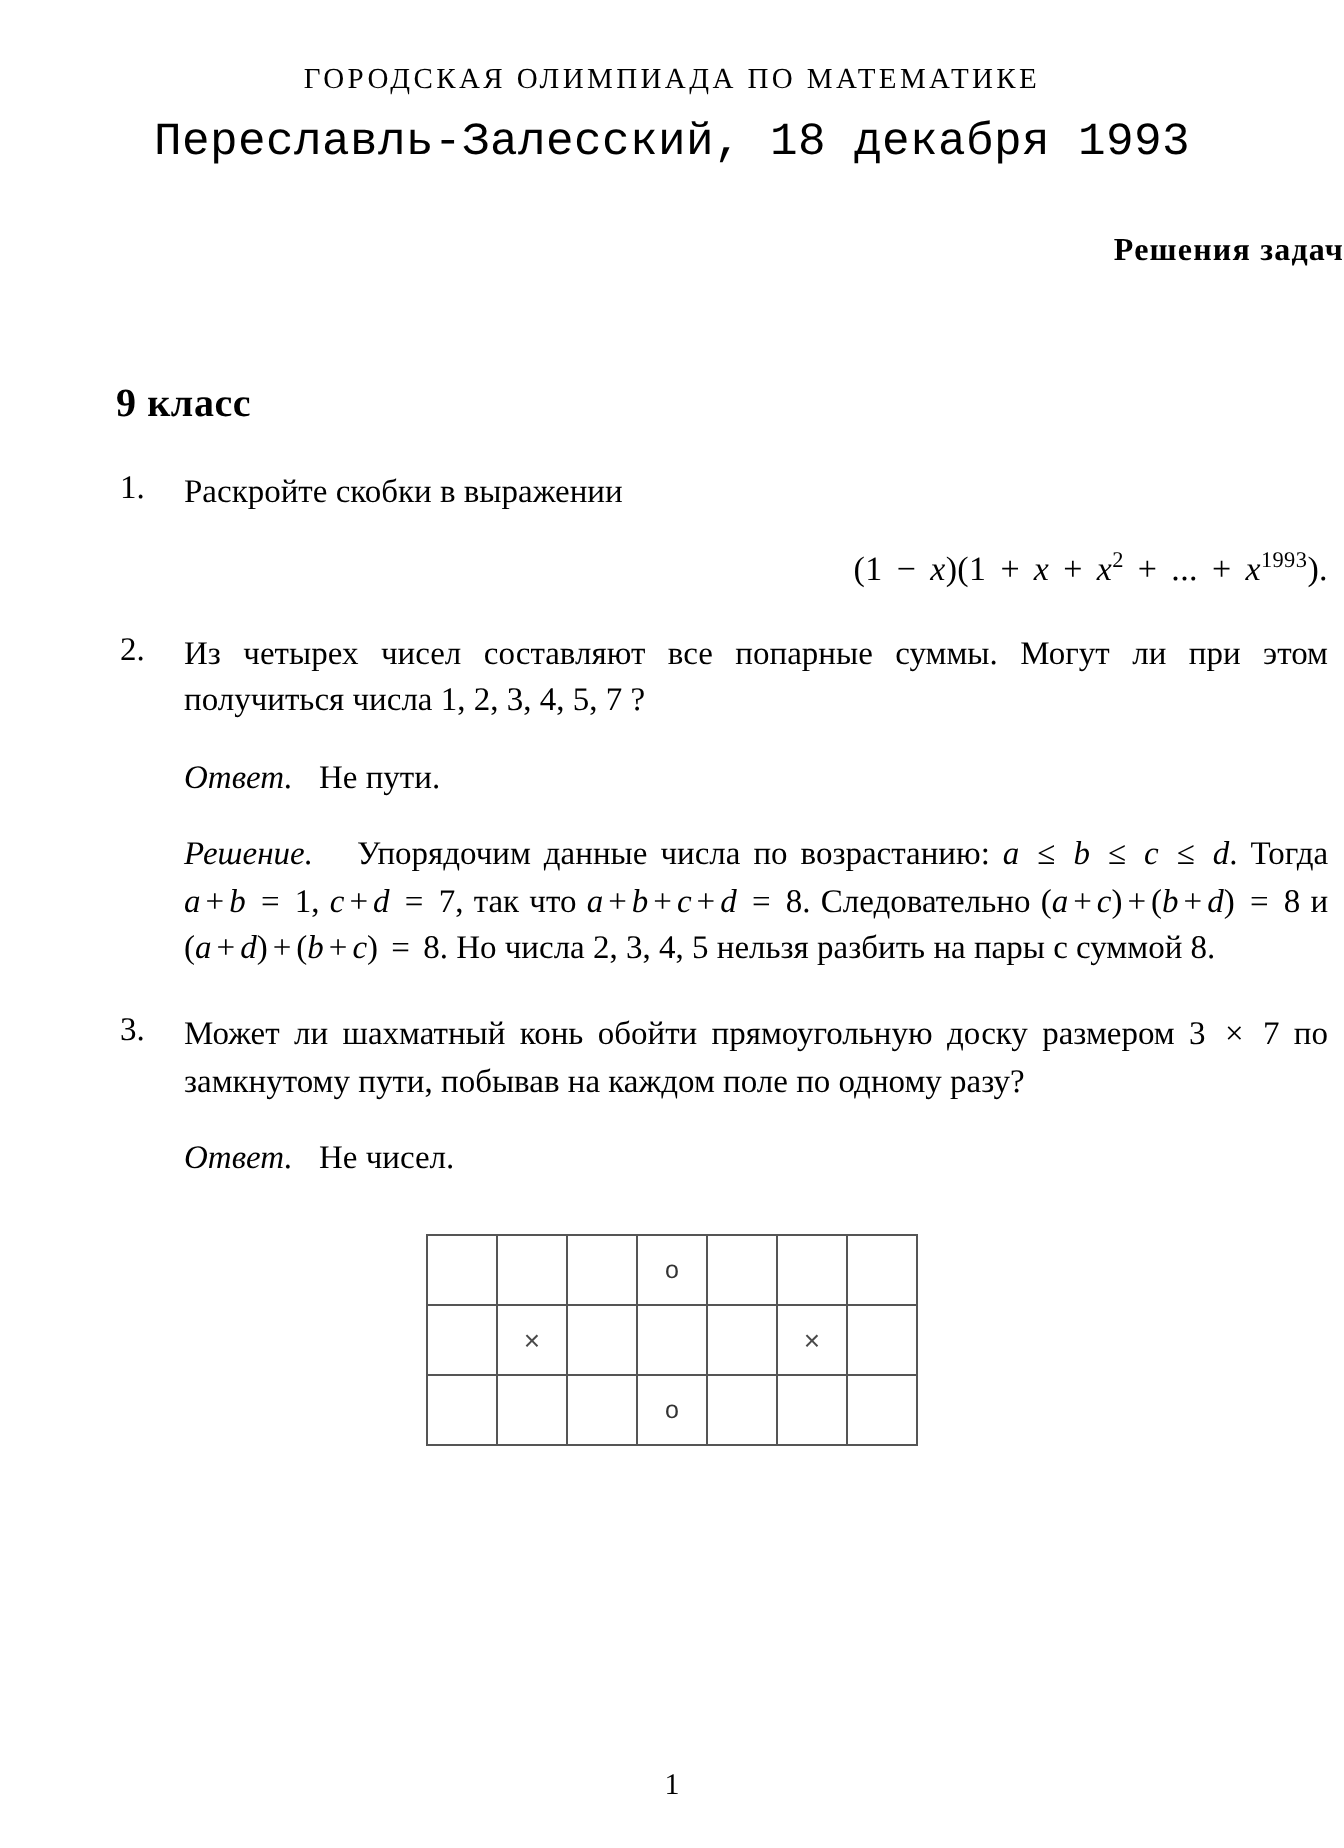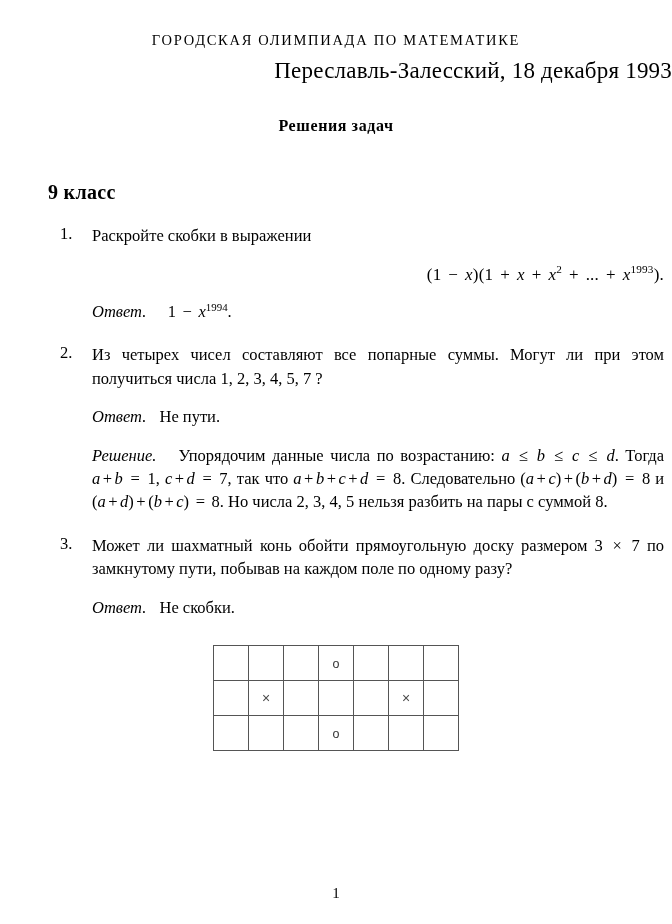--- a/index.html
+++ b/index.html
@@ -29,41 +29,42 @@
     text-align: center;
     font-size: 14.5px;
     letter-spacing: 1.7px;
     font-variant: small-caps;
     text-transform: uppercase;
     margin: 0;
     padding-top: 32px;
     line-height: 1.2;
   }
   .hdr-title {
-    text-align: right;
+    text-align: center;
     font-size: 23px;
     margin: 0;
     padding-top: 9px;
     font-weight: normal;
     letter-spacing: 0.2px;
+    font-family: Liberation Mono, monospace;
   }
   .hdr-sub {
-    text-align: center;
+    text-align: right;
     font-size: 16px;
     font-weight: bold;
     margin: 0;
     padding-top: 33px;
     letter-spacing: 0.6px;
   }
 
   
   .section-head {
     font-size: 20px;
     font-weight: bold;
-    margin: 4px;
+    margin: 14px;
     padding-top: 42px;
     padding-left: 44px;
     letter-spacing: 0.3px;
   }
 
   
   .problem {
     position: relative;
     margin-top: 20px;
     padding-left: 92px;
@@ -159,24 +160,20 @@
   <div class="section-head">9 класс</div>
 
   <div class="problem">
     <span class="problem-num">1.</span>
     <p class="ptext nojust">Раскройте скобки в выражении</p>
 
     <div class="display-math">
       <span class="mathup">(1&nbsp;<span class="op">−</span>&nbsp;</span><span class="math">x</span><span class="mathup">)(1&nbsp;</span><span class="op">+</span><span class="math">&nbsp;x&nbsp;</span><span class="op">+</span><span class="math">&nbsp;x</span><sup>2</sup><span class="op">&nbsp;+&nbsp;</span><span class="mathup">...</span><span class="op">&nbsp;+&nbsp;</span><span class="math">x</span><sup>1993</sup><span class="mathup">).</span>
     </div>
 
-    <p class="subpara nojust">
-      <span class="lead">Ответ.</span>
-      <span>&nbsp;&nbsp;1&nbsp;<span class="op">−</span>&nbsp;<span class="math">x</span><sup>1994</sup>.</span>
-    </p>
   </div>
 
   <div class="problem">
     <span class="problem-num">2.</span>
     <p class="ptext">Из четырех чисел составляют все попарные суммы. Могут ли при этом получиться числа 1, 2, 3, 4, 5, 7 ?</p>
 
     <p class="subpara nojust">
       <span class="lead">Ответ.</span>
       <span>Не пути.</span>
     </p>
@@ -193,21 +190,21 @@
         Но числа 2, 3, 4, 5 нельзя разбить на пары с суммой 8.</span>
     </p>
   </div>
 
   <div class="problem">
     <span class="problem-num">3.</span>
     <p class="ptext">Может ли шахматный конь обойти прямоугольную доску размером <span class="mathup">3</span>&nbsp;<span class="op">×</span>&nbsp;<span class="mathup">7</span> по замкнутому пути, побывав на каждом поле по одному разу?</p>
 
     <p class="subpara nojust">
       <span class="lead">Ответ.</span>
-      <span>Не скобки.</span>
+      <span>Не чисел.</span>
     </p>
 
   </div>
 
   <div class="grid-wrap">
     <table class="chess-grid">
       <tbody>
           <tr>
             <td></td>
             <td></td>

